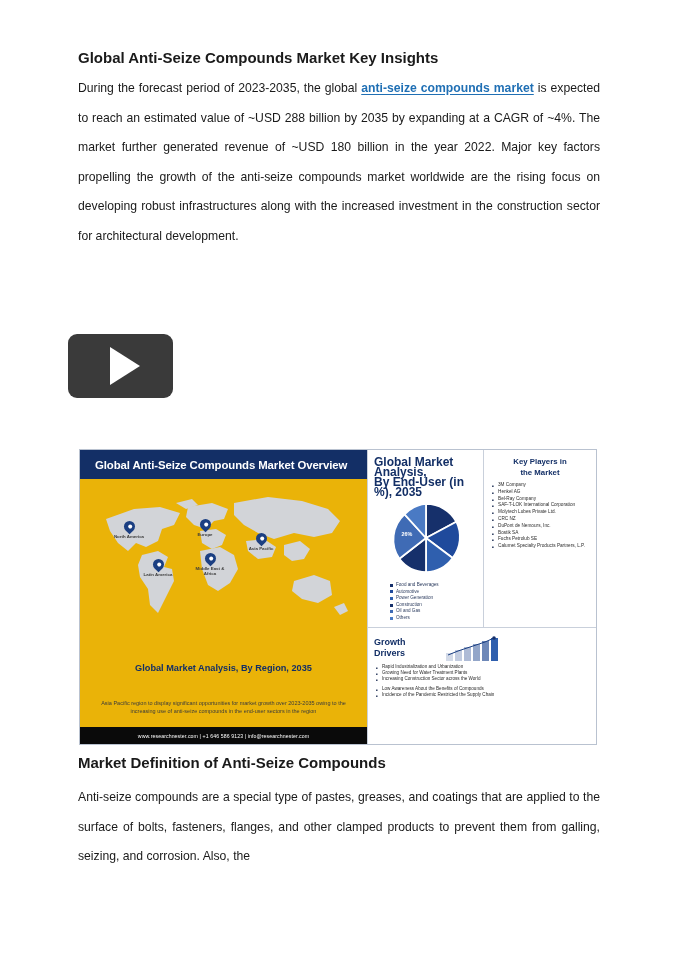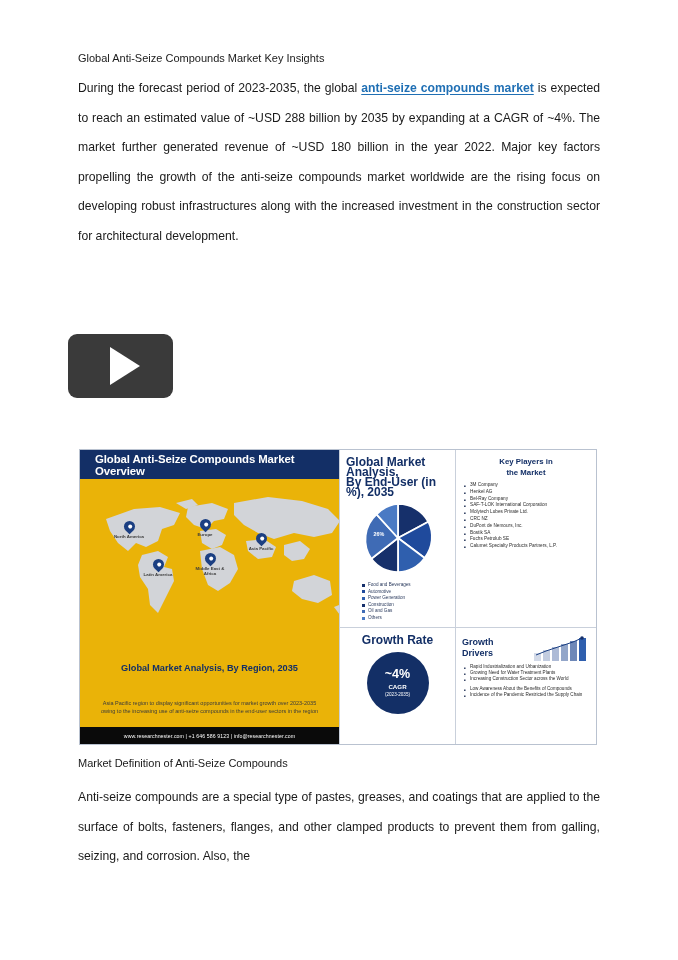--- a/index.html
+++ b/index.html
@@ -38,22 +38,22 @@
     text-align: justify;
     color: #1a1a1a;
     letter-spacing: -0.05px;
   }
   .doc-title .last-line {
     display: block;
   }
 
   
   .section-heading {
-    font-size: 11px;
-    font-weight: normal;
+    font-size: 15px;
+    font-weight: bold;
     color: #1a1a1a;
     line-height: 16px;
   }
   #insights-heading { margin-top: 50px; }
   #definition-heading { margin-top: 26px; }
 
   
   .body-para {
     font-size: 12.2px;
     line-height: 29.5px;
@@ -500,28 +500,20 @@
             <li>DuPont de Nemours, Inc.</li>
             <li>Bostik SA</li>
             <li>Fuchs Petrolub SE</li>
             <li>Calumet     Specialty     Products Partners, L.P.</li>
           </ul>
         </div>
       </div>
 
       <div class="ig-row">
 
-        <div class="ig-cell growthrate">
-          <div class="cell-title">Growth Rate</div>
-          <div class="growth-circle">
-            <div class="gc-val">~4%</div>
-            <div class="gc-lbl">CAGR</div>
-            <div class="gc-yrs">(2023-2035)</div>
-          </div>
-        </div>
 
         <div class="ig-cell drivers">
           <div class="chal-row">
             <div class="drv-head">
               <span>Growth</span><br>
               <span>Drivers</span>
             </div>
             <svg width="58" height="26" viewBox="0 0 58 26">
               <rect x="2" y="18" width="7" height="8" fill="#d3dae8"></rect>
               <rect x="11" y="15" width="7" height="11" fill="#c2cce0"></rect>

